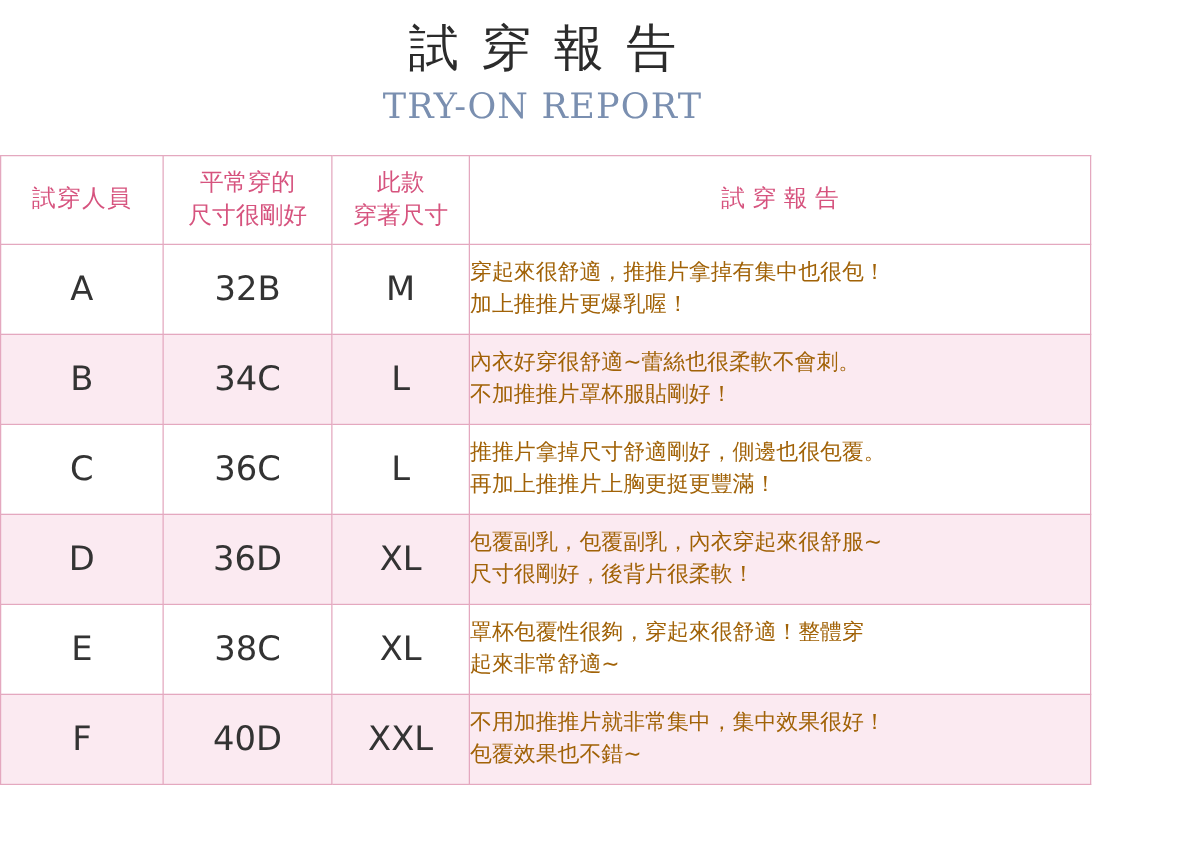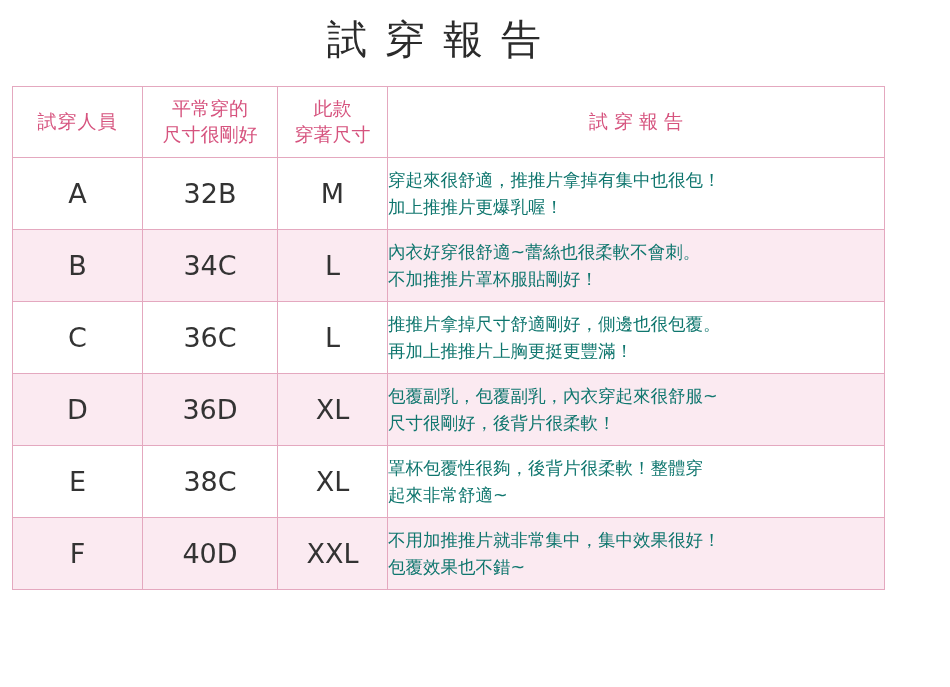--- a/index.html
+++ b/index.html
@@ -38,21 +38,20 @@
     font-family: "DejaVu Serif", "Liberation Serif", serif;
     font-size: 28px;
     letter-spacing: 1px;
     color: #7a8fb0;
     margin-top: 4px;
     line-height: 1.2;
   }
   .table-wrap {
     margin: 22px auto 0 auto;
     width: 872px;
-    padding-left: 12px;
   }
   table.report {
     border-collapse: collapse;
     width: 100%;
     table-layout: fixed;
   }
   table.report td, table.report th {
     border: 1px solid #e4a8bf;
     vertical-align: middle;
     padding: 0;
@@ -83,36 +82,37 @@
     height: 71px;
   }
   td.cell-person, td.cell-usual, td.cell-size {
     text-align: center;
     font-size: 27px;
     color: #333333;
   }
   td.cell-report {
     font-size: 17.5px;
     line-height: 1.5;
-    color: #0f766e;
+    color: #a16207;
     padding: 6px 10px 6px 12px;
     text-align: left;
   }
   td.cell-report .line {
     display: block;
     white-space: nowrap;
   }
 </style>
 </head>
 <body>
 
 <div class="page">
 
   <div class="title-block">
     <div class="title-cn">試穿報告</div>
+    <div class="title-en">TRY-ON REPORT</div>
   </div>
 
   <div class="table-wrap">
     <table class="report">
       <colgroup>
         <col class="c-person">
         <col class="c-usual">
         <col class="c-size">
         <col class="c-report">
       </colgroup>
@@ -174,21 +174,21 @@
             <span class="line">包覆副乳，包覆副乳，內衣穿起來很舒服~</span>
             <span class="line">尺寸很剛好，後背片很柔軟！</span>
           </td>
         </tr>
 
         <tr>
           <td class="cell-person">E</td>
           <td class="cell-usual">38C</td>
           <td class="cell-size">XL</td>
           <td class="cell-report">
-            <span class="line">罩杯包覆性很夠，後背片很柔軟！整體穿</span>
+            <span class="line">罩杯包覆性很夠，穿起來很舒適！整體穿</span>
             <span class="line">起來非常舒適~</span>
           </td>
         </tr>
 
         <tr class="alt">
           <td class="cell-person">F</td>
           <td class="cell-usual">40D</td>
           <td class="cell-size">XXL</td>
           <td class="cell-report">
             <span class="line">不用加推推片就非常集中，集中效果很好！</span>

